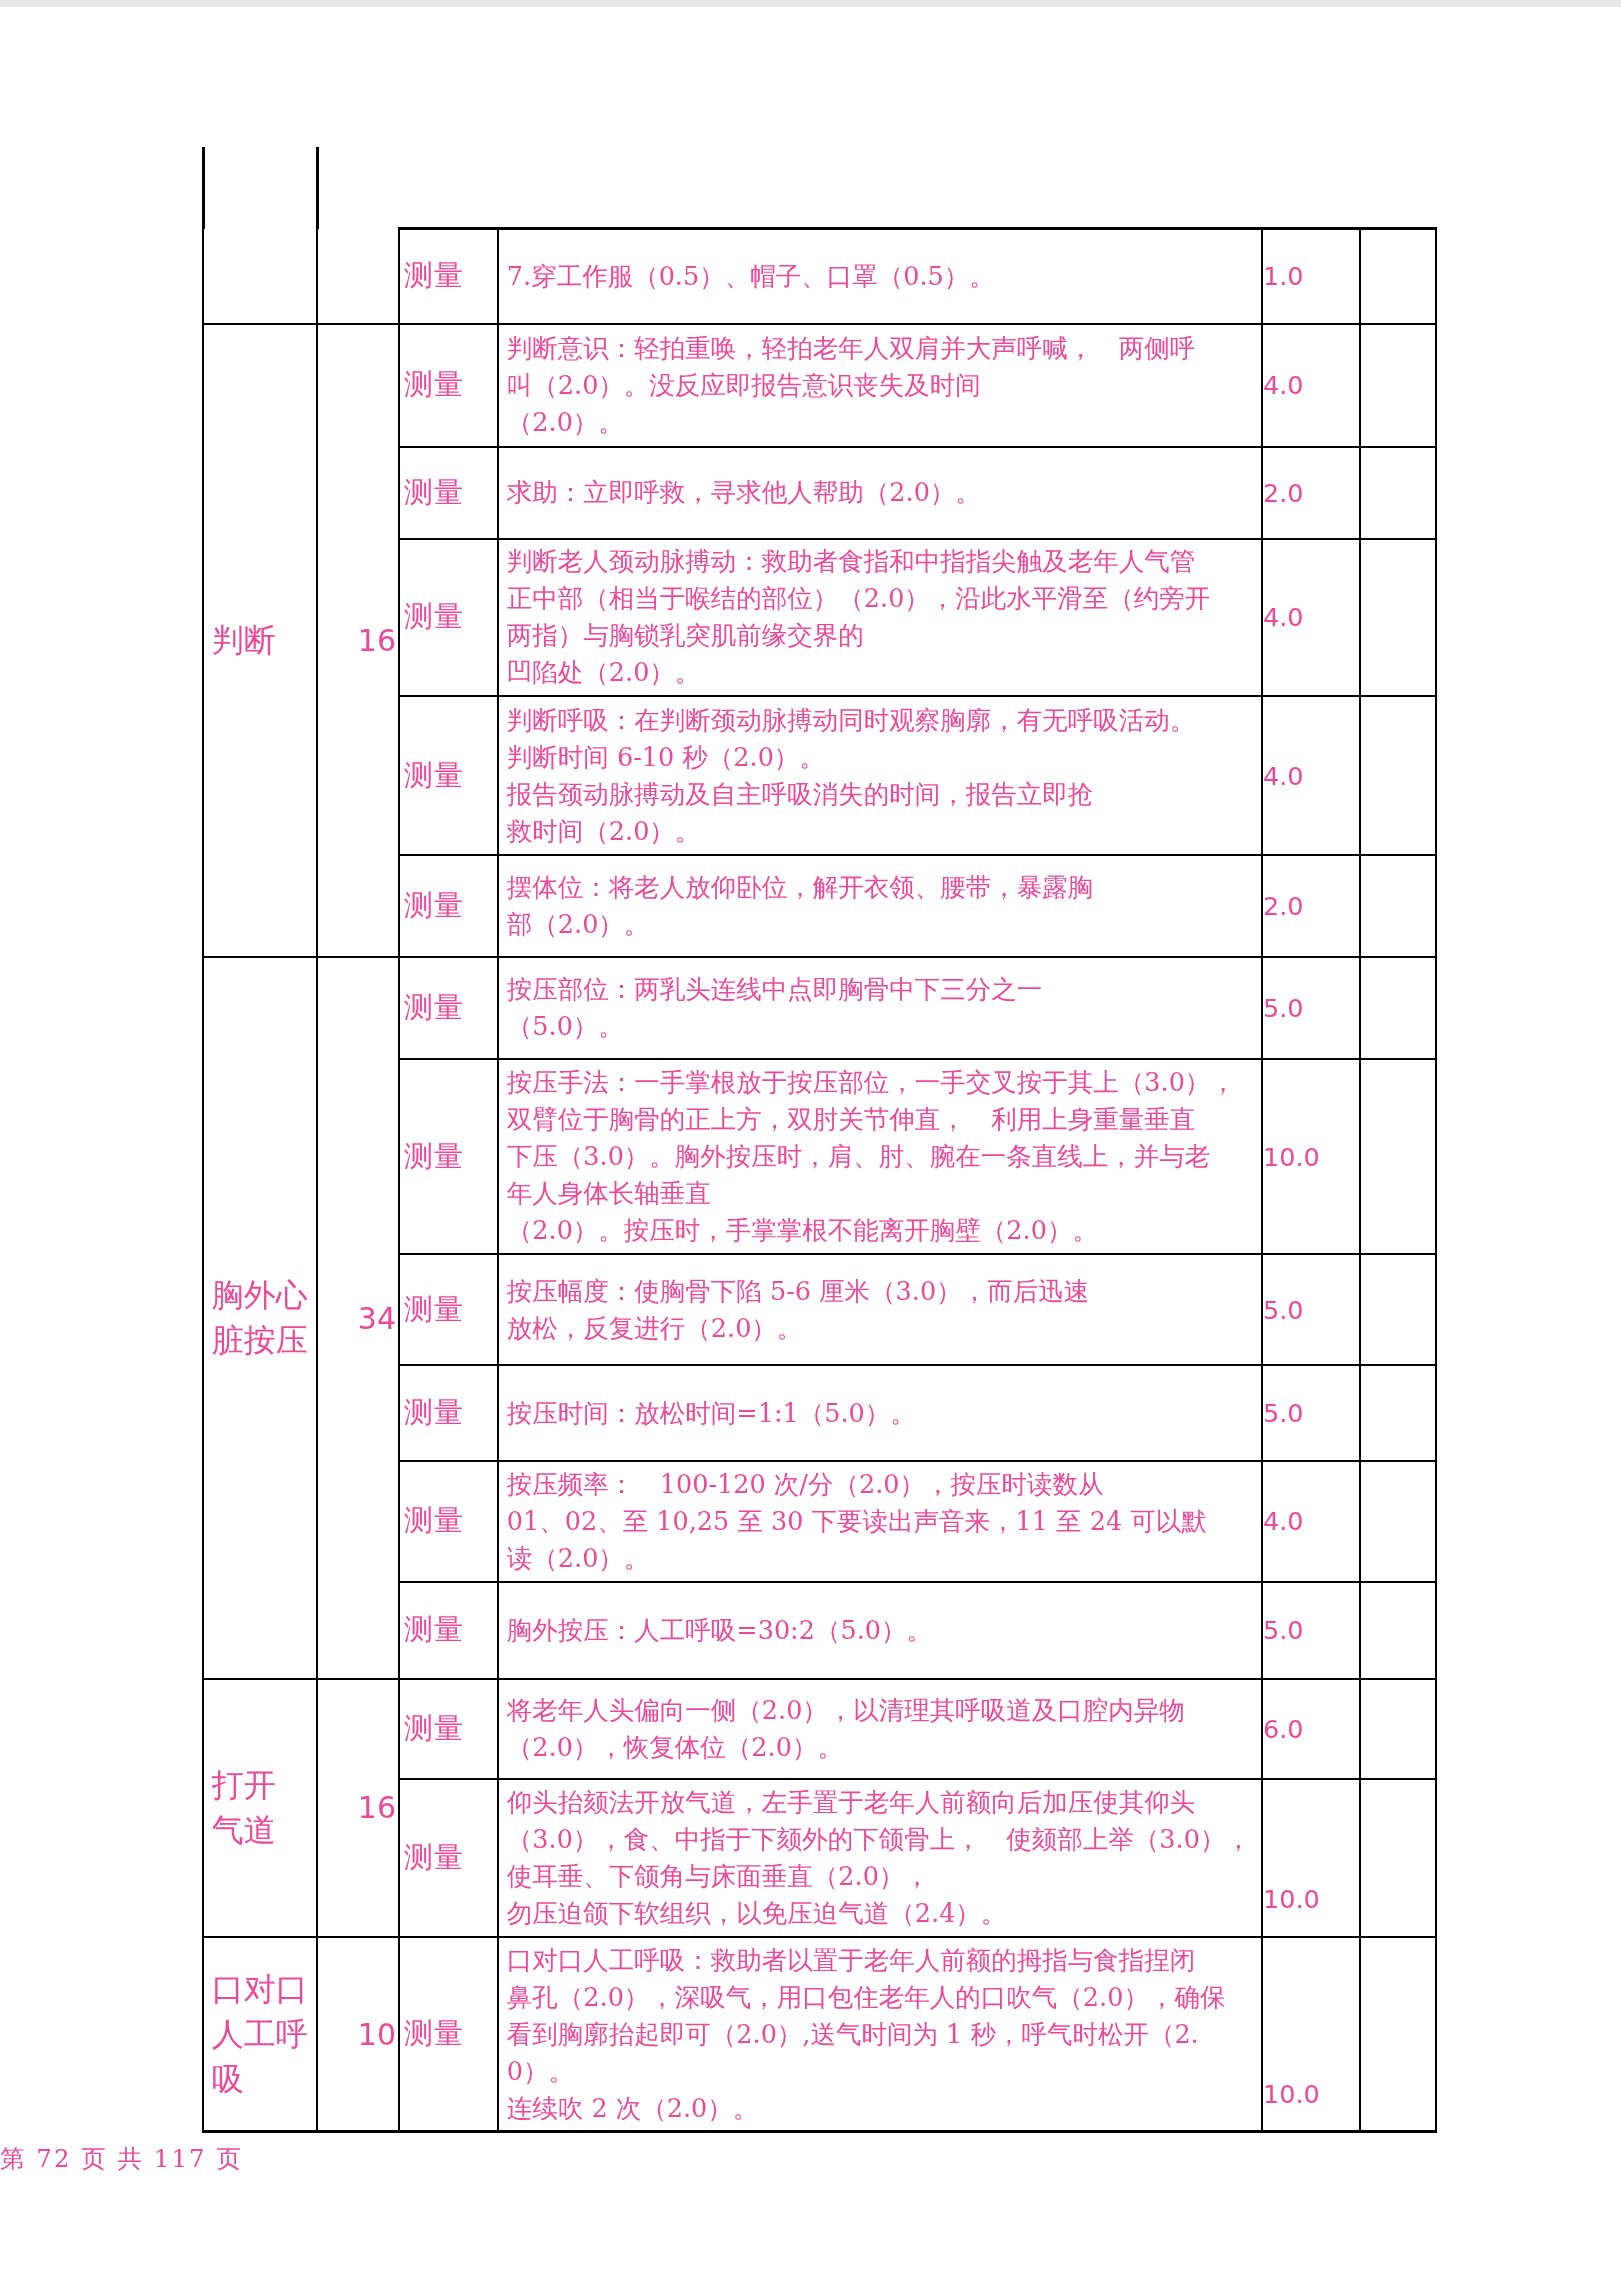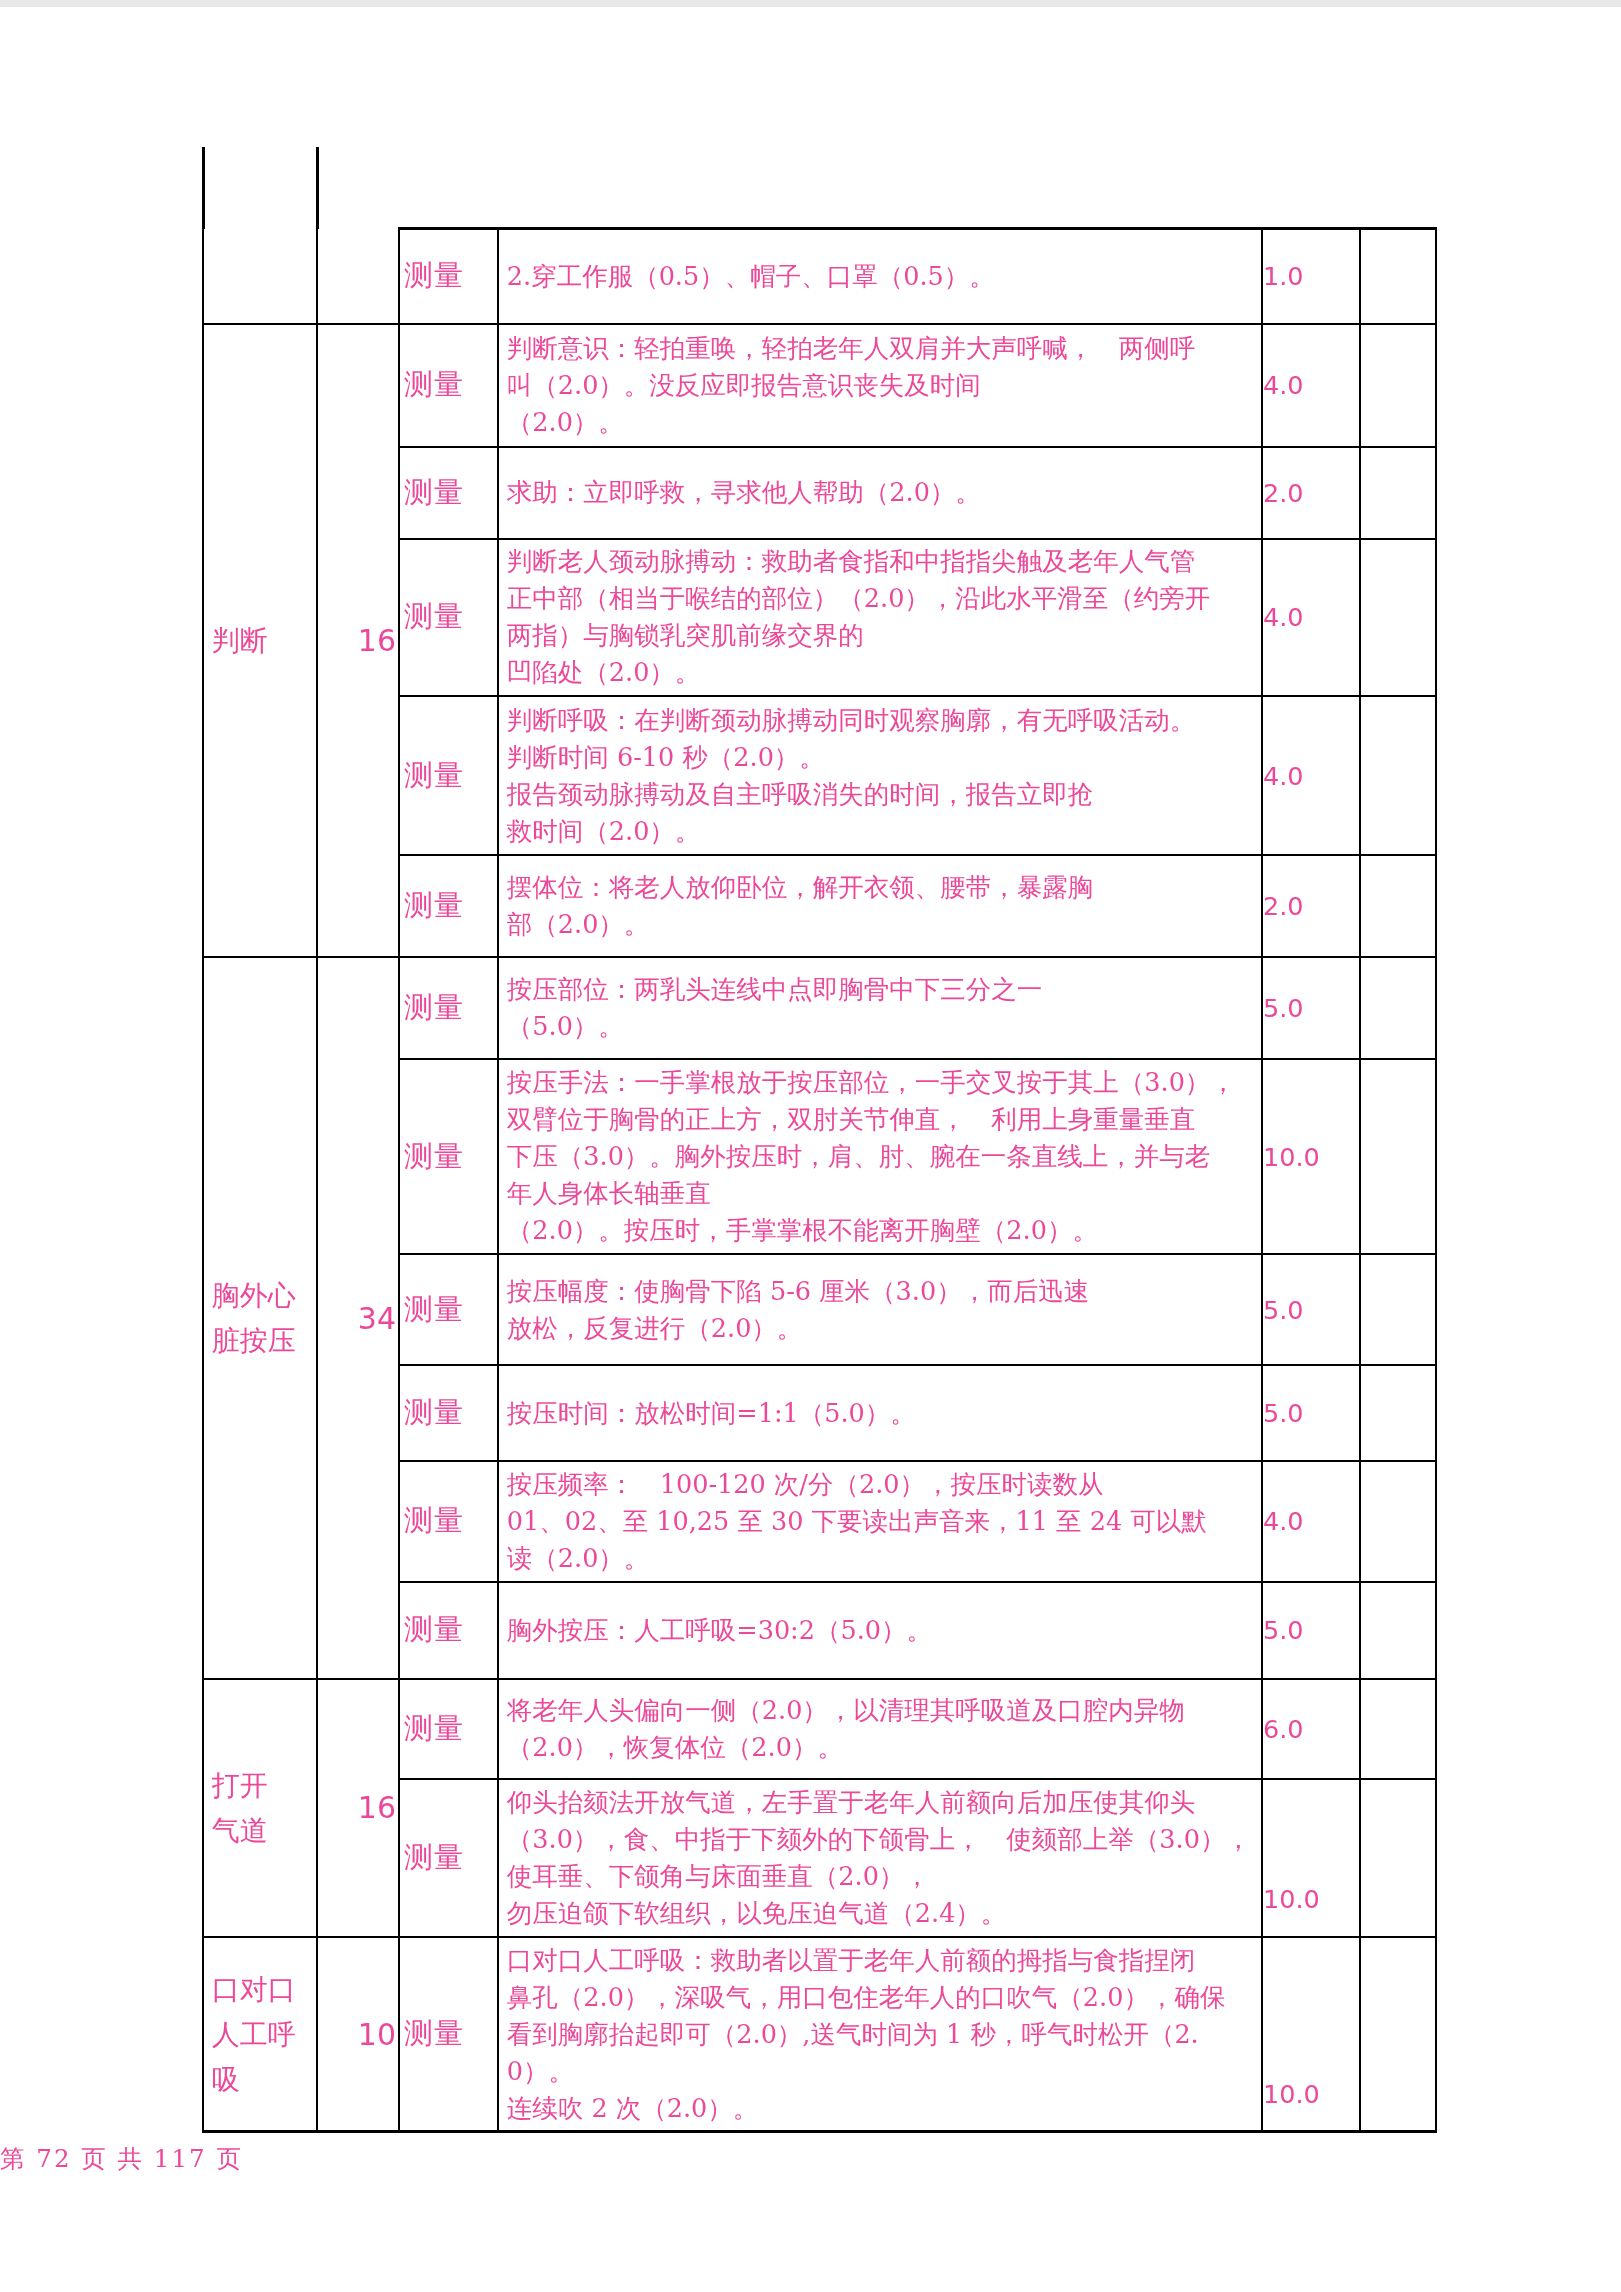--- a/index.html
+++ b/index.html
@@ -27,21 +27,21 @@
     border:2px solid #000;
     vertical-align:middle;
     box-sizing:border-box;
     overflow:hidden;
   }
   td.no-top{border-top:none;}
   tr.first-row td.bordered-top{border-top:3.9px solid #000;}
   tr.last-row td{border-bottom:3.9px solid #000;}
 
   td.cat-cell{
-    font-size:28px;line-height:45px;
+    font-size:32px;line-height:45px;
     padding:2px 2px 2px 7.8px;
     white-space:pre-line;
     border-left:2.9px solid #000;
   }
   td.grpscore-cell{
     font-family:"DejaVu Sans","Liberation Sans",sans-serif;
     font-size:30px;
     padding:2px 2px 2px 3.9px;
     text-align:right;
   }
@@ -86,21 +86,21 @@
       <col style="width:99px">
       <col style="width:764px">
       <col style="width:98px">
       <col style="width:76px">
     </colgroup>
     <tbody>
         <tr class="first-row" style="height: 95px;">
           <td class="cat-cell no-top" rowspan="1"></td>
           <td class="grpscore-cell no-top" rowspan="1"></td>
           <td class="measure-cell bordered-top">测量</td>
-          <td class="desc-cell bordered-top">2.穿工作服（0.5）、帽子、口罩（0.5）。</td>
+          <td class="desc-cell bordered-top">7.穿工作服（0.5）、帽子、口罩（0.5）。</td>
           <td class="points-cell bordered-top">1.0</td>
           <td class="blank-cell bordered-top"></td>
         </tr>
         <tr style="height: 123px;">
           <td class="cat-cell" rowspan="5">判断</td>
           <td class="grpscore-cell" rowspan="5">16</td>
           <td class="measure-cell bordered-top">测量</td>
           <td class="desc-cell bordered-top">判断意识：轻拍重唤，轻拍老年人双肩并大声呼喊，　两侧呼
 叫（2.0）。没反应即报告意识丧失及时间
 （2.0）。</td>

